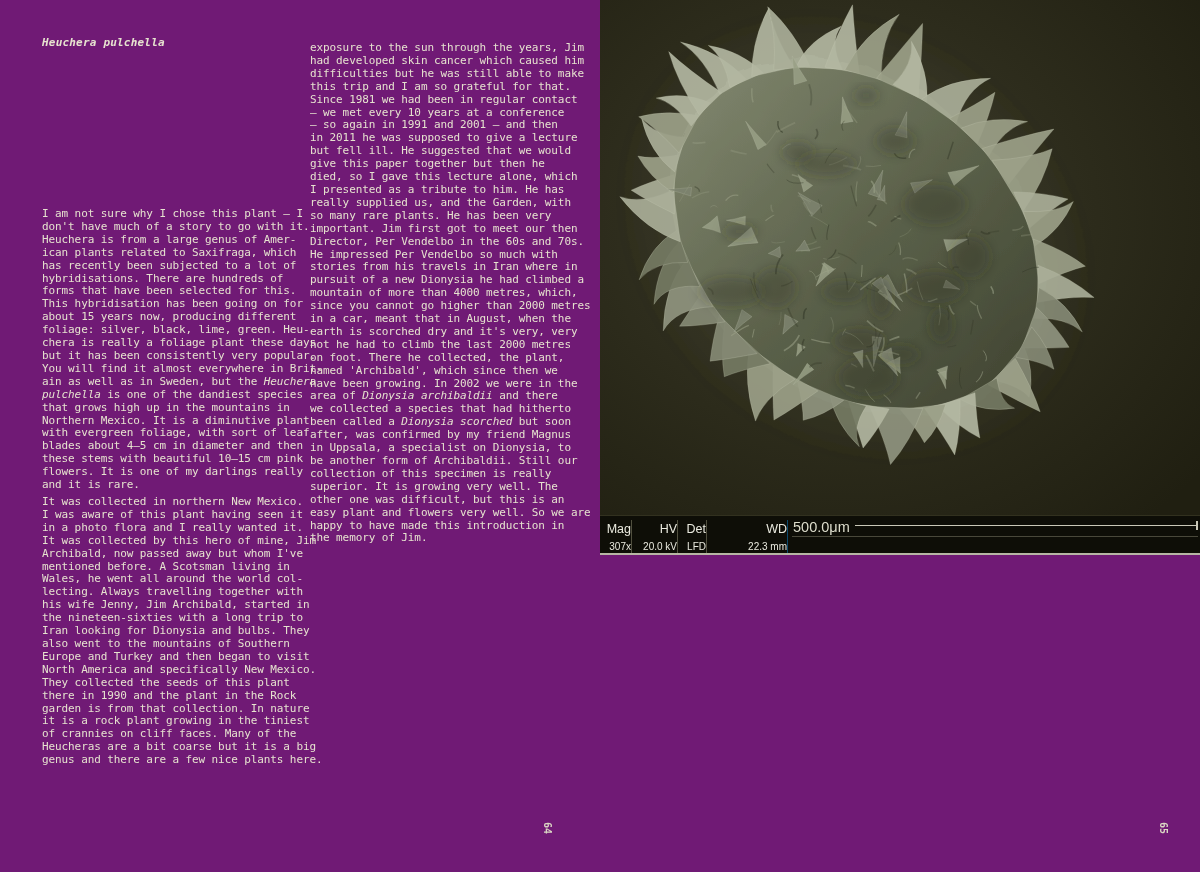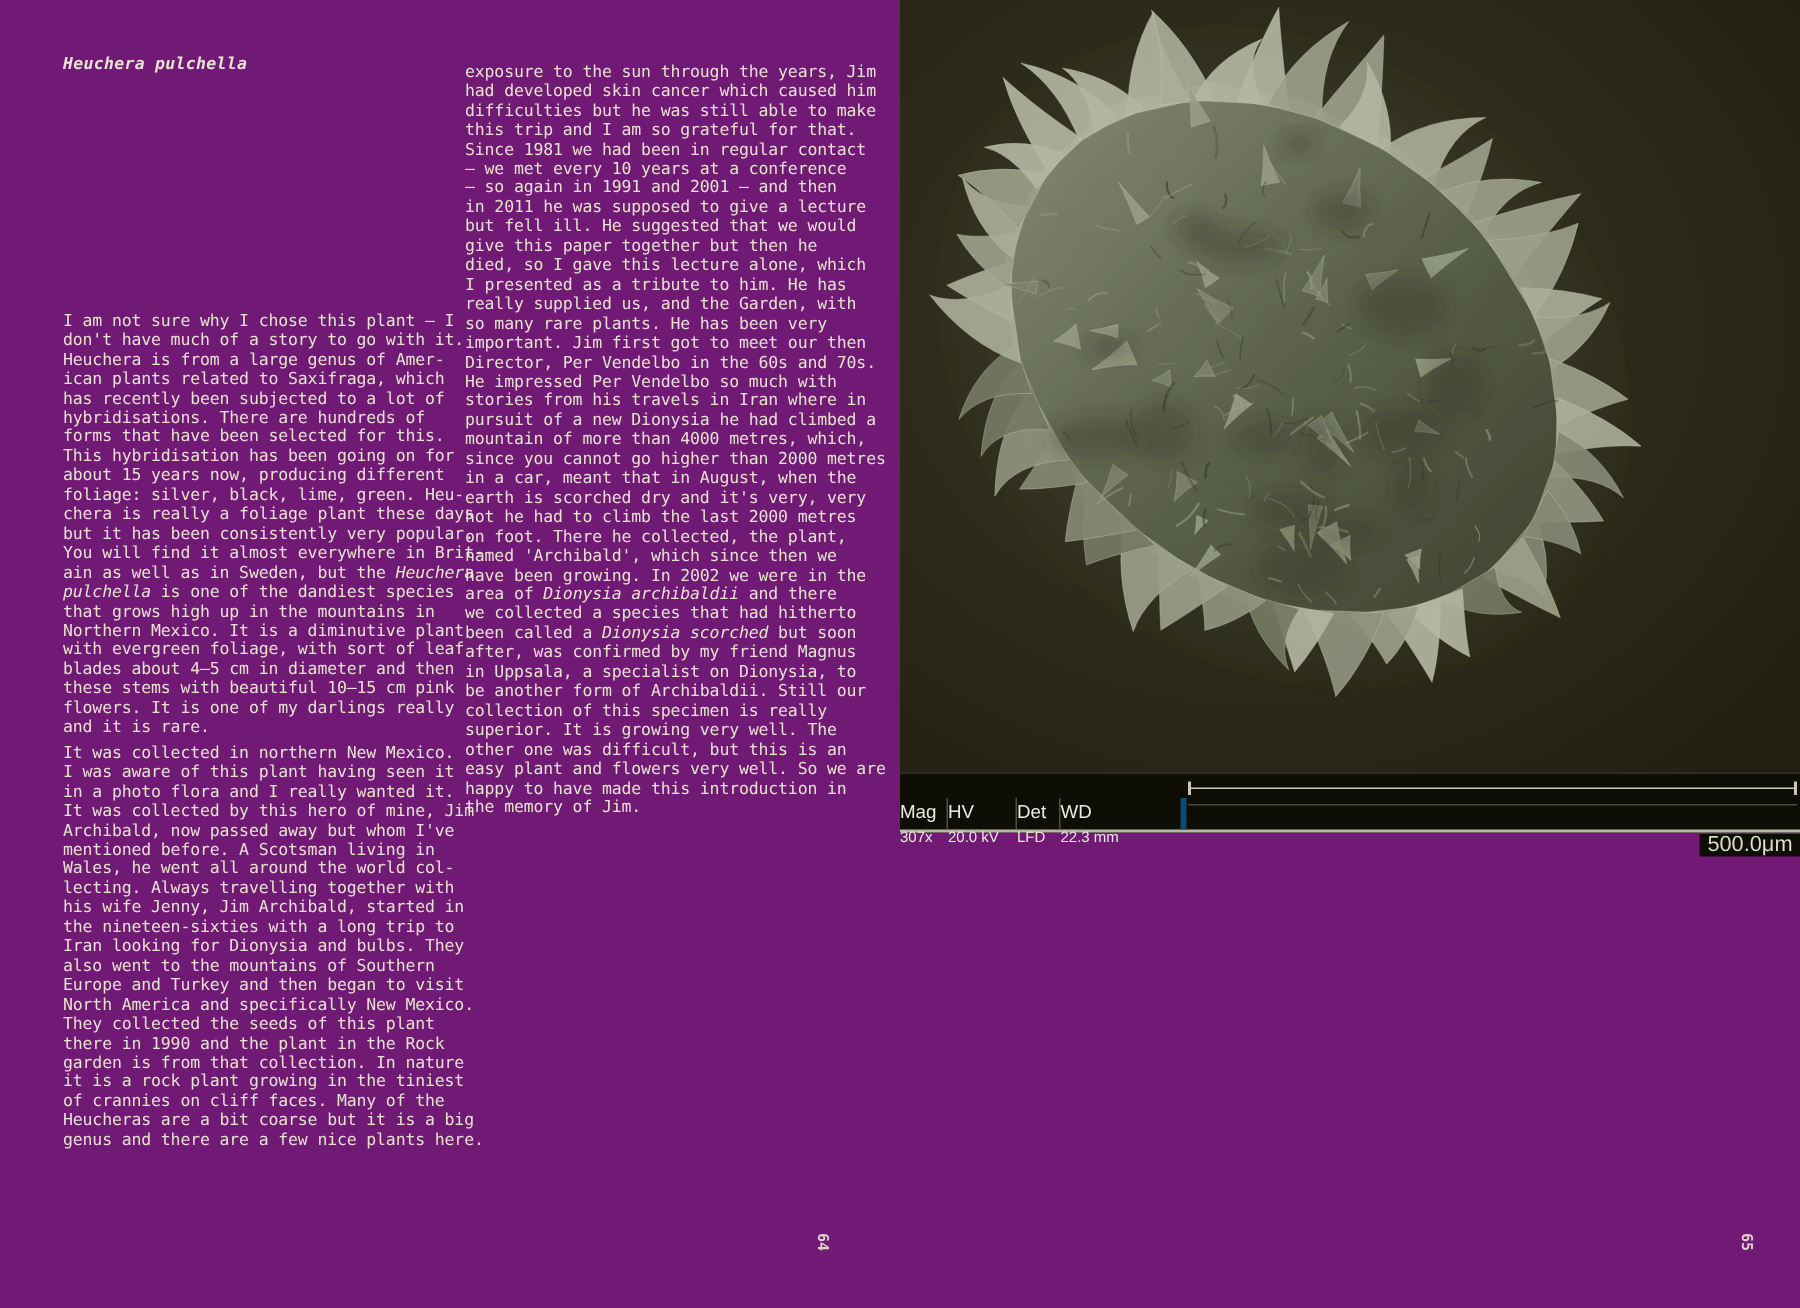--- a/index.html
+++ b/index.html
@@ -13,29 +13,29 @@
   .col2{left:310px;top:42px;}
   .pagenum{position:absolute;width:16px;height:16px;display:flex;align-items:center;justify-content:center;
     font-family:"DejaVu Sans Mono",monospace;font-size:10px;font-weight:bold;color:#d9d5c3;transform:rotate(90deg);}
   .pn-left{left:540px;top:820px;}
   .pn-right{left:1156px;top:820px;}
   .photo{position:absolute;left:600px;top:0;width:600px;height:554px;}
   .photo svg{display:block;}
   .databar{position:absolute;left:0;top:515px;width:600px;height:37px;background:#0e0e07;
     border-bottom:2px solid #b8b6a5;border-top:1px solid #32311f;
     font-family:"Liberation Sans",sans-serif;color:#eaeadf;}
-  .cell{position:absolute;top:16px;bottom:0;border-right:1px solid #51503f;text-align:left;}
-  .c0{left:0;width:31px;} .c1{left:32px;width:45px;} .c2{left:78px;width:28px;} .c3{left:107px;width:80px;border-right:4px solid #0c4a6e;}
+  .cell{position:absolute;top:4px;bottom:0;border-right:1px solid #51503f;text-align:right;}
+  .c0{left:0;width:31px;} .c1{left:32px;width:45px;} .c2{left:78px;width:28px;} .c3{left:107px;width:80px;border-right:1px solid #0c4a6e;}
   .lab{font-size:12.5px;line-height:18px;height:18px;}
   .val{font-size:10px;line-height:18px;height:18px;white-space:nowrap;}
   .scalebar{position:absolute;left:188px;right:0;top:0;bottom:0;}
   .sline{position:absolute;left:5px;right:3px;top:9px;height:1px;background:#c9c8b7;}
   .tick{position:absolute;top:5px;width:2px;height:9px;background:#c9c8b7;}
   .tl{left:4px;} .tr{right:2px;}
-  .slabel{position:absolute;left:0;right:0;top:2px;text-align:right;z-index:2;pointer-events:none;margin-top:36px;}
+  .slabel{position:absolute;left:0;right:0;top:2px;text-align:left;z-index:2;pointer-events:none;}
   .slabel span{display:inline-block;background:#0e0e07;padding:0 5px;font-size:14.5px;line-height:15px;color:#dcdccb;}
   .subline{position:absolute;left:4px;right:2px;top:20px;height:1px;background:#49483a;}
 </style>
 </head>
 <body>
 
 <div class="spread">
 
   <h1 class="title mono">Heuchera pulchella</h1>
 

